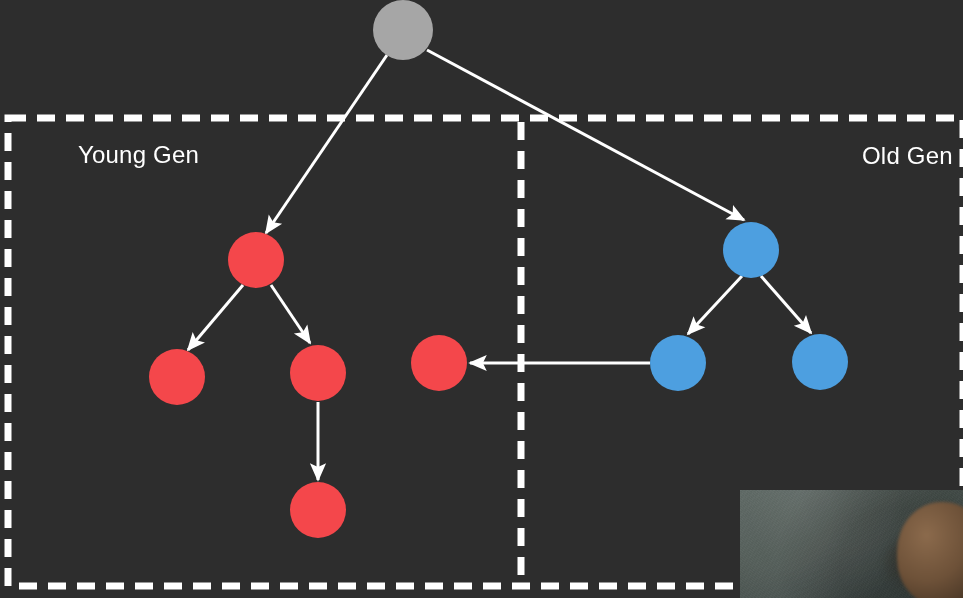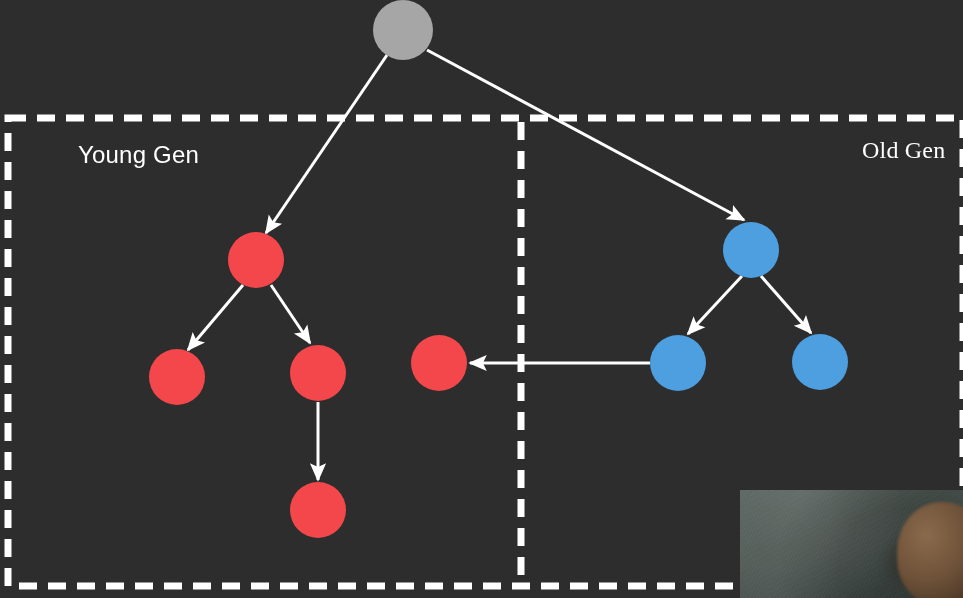--- a/index.html
+++ b/index.html
@@ -26,21 +26,21 @@
     position: absolute;
     color: #ffffff;
     font-family: "Liberation Sans", sans-serif;
     font-size: 24px;
     font-weight: 400;
     letter-spacing: 0.2px;
     white-space: nowrap;
     line-height: 1;
   }
   #young-gen-label { left: 78px; top: 143px; }
-  #old-gen-label   { left: 862px; top: 138px; font-family: Liberation Serif, serif; }
+  #old-gen-label   { left: 862px; top: 144px; }
 
   #webcam-overlay {
     position: absolute;
     left: 740px;
     top: 490px;
     width: 223px;
     height: 108px;
     overflow: hidden;
     background: #4d5753;
   }

